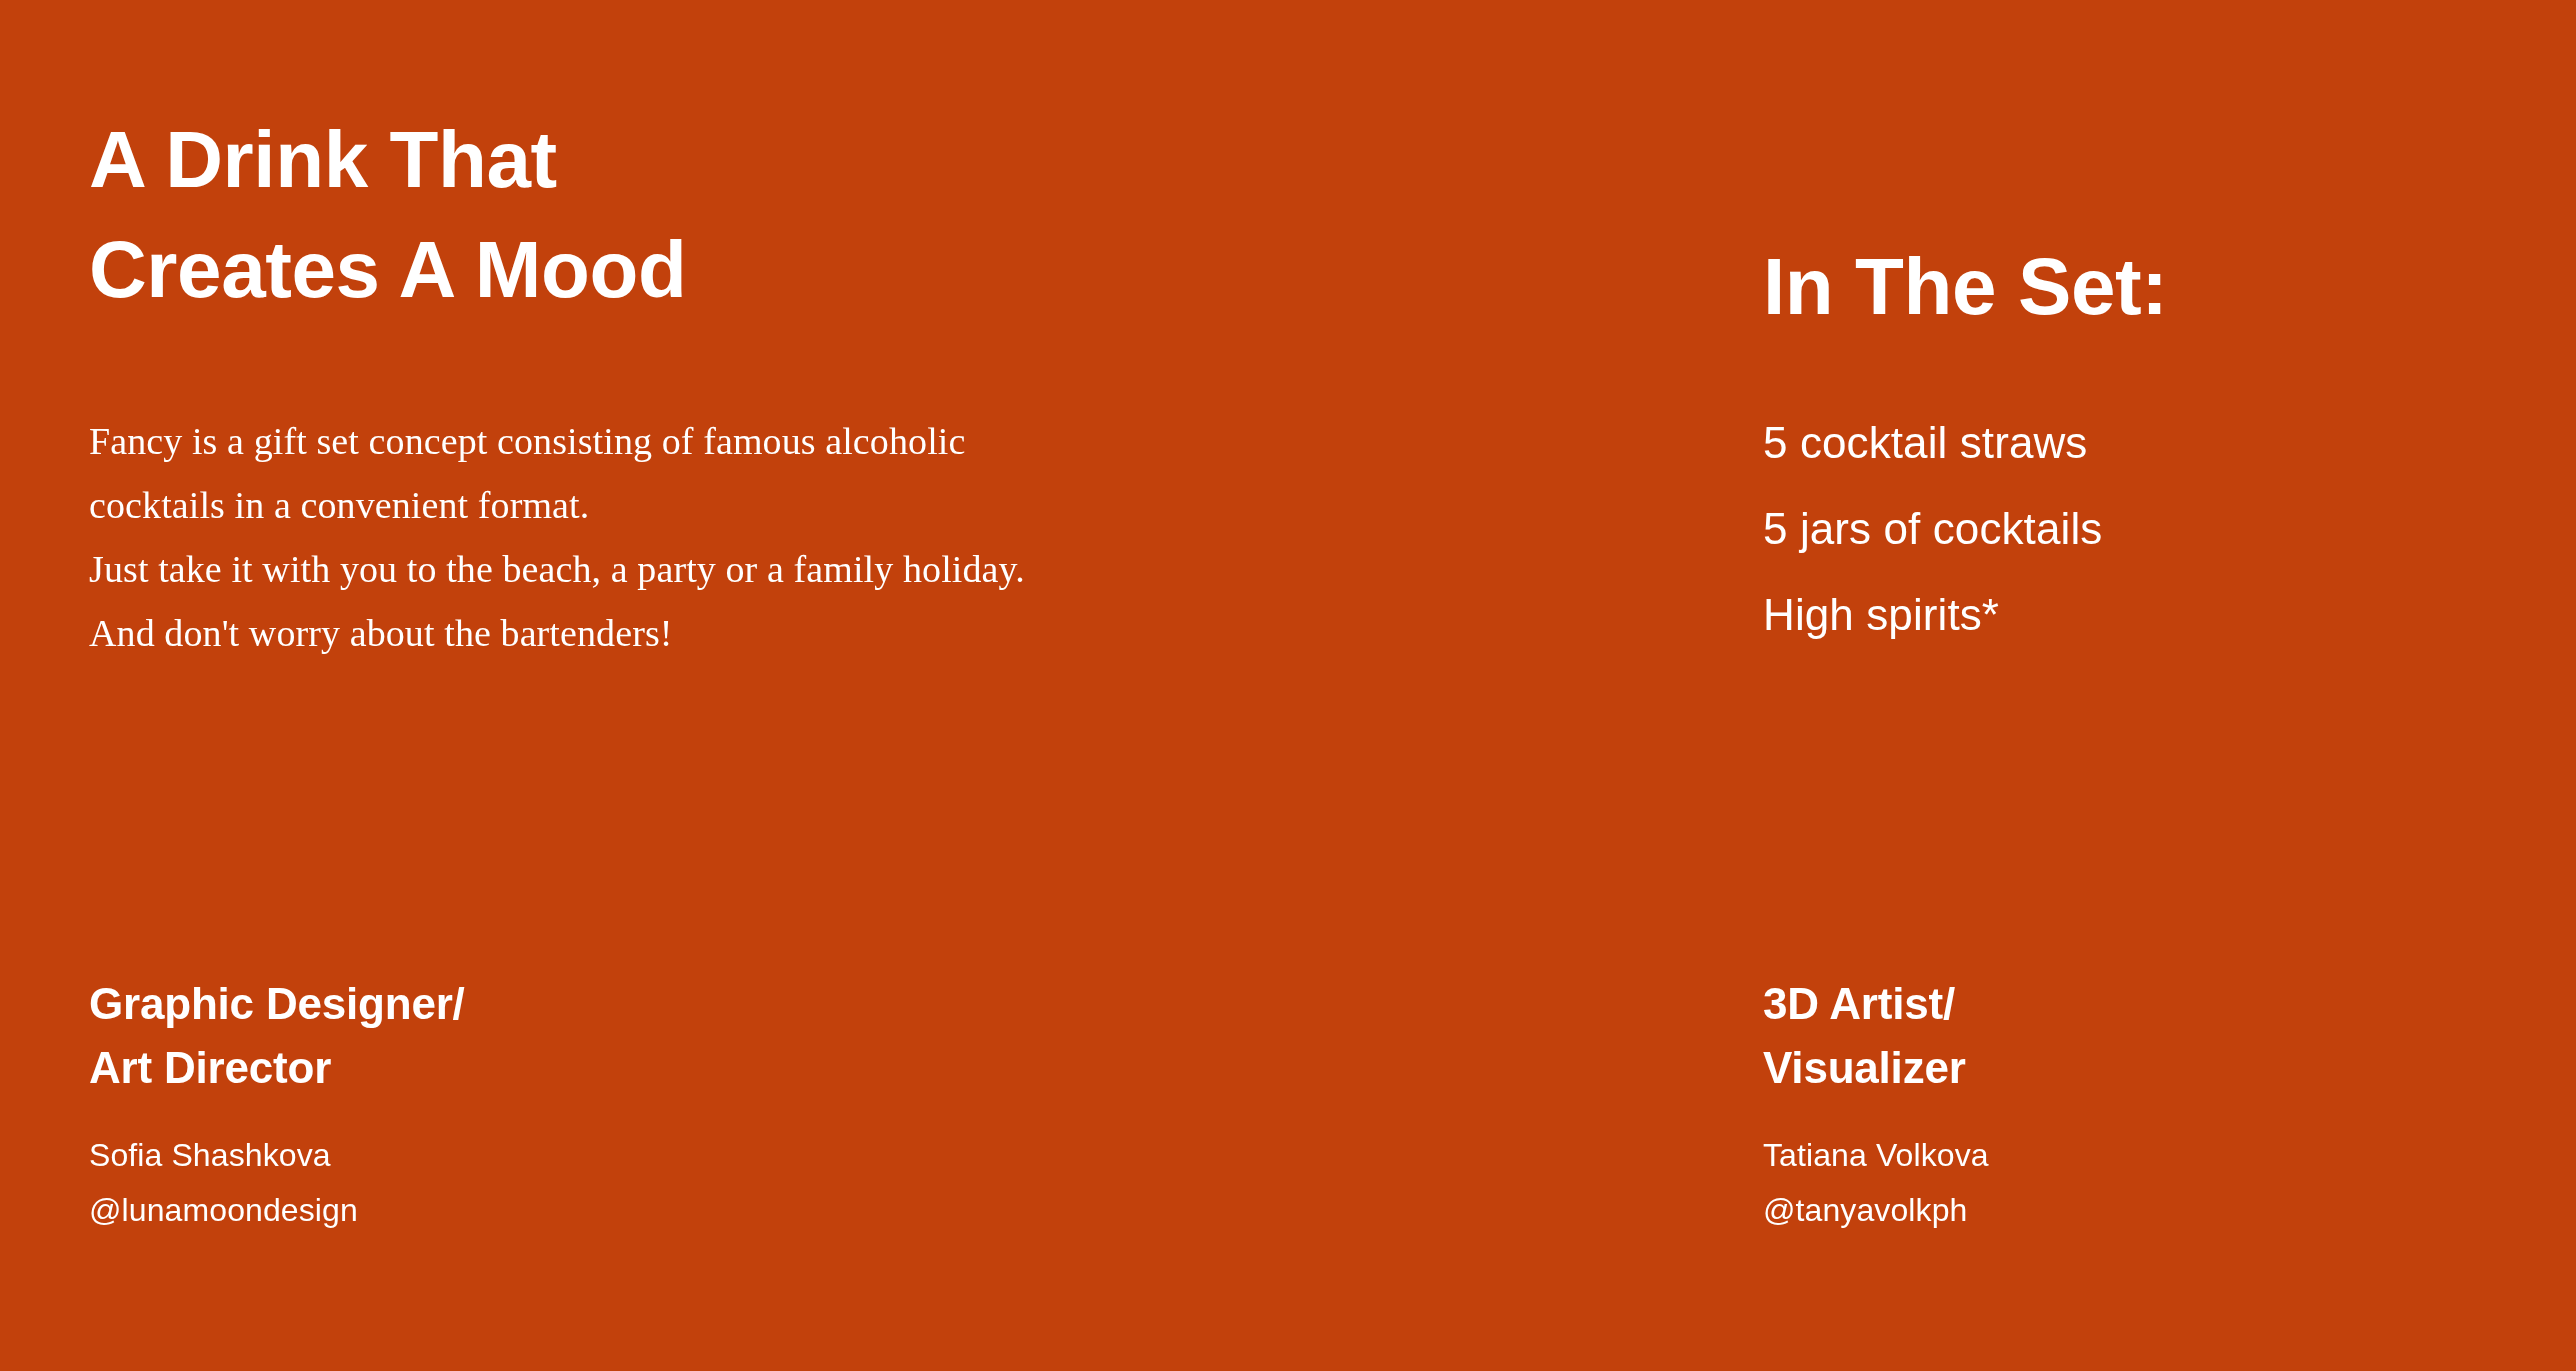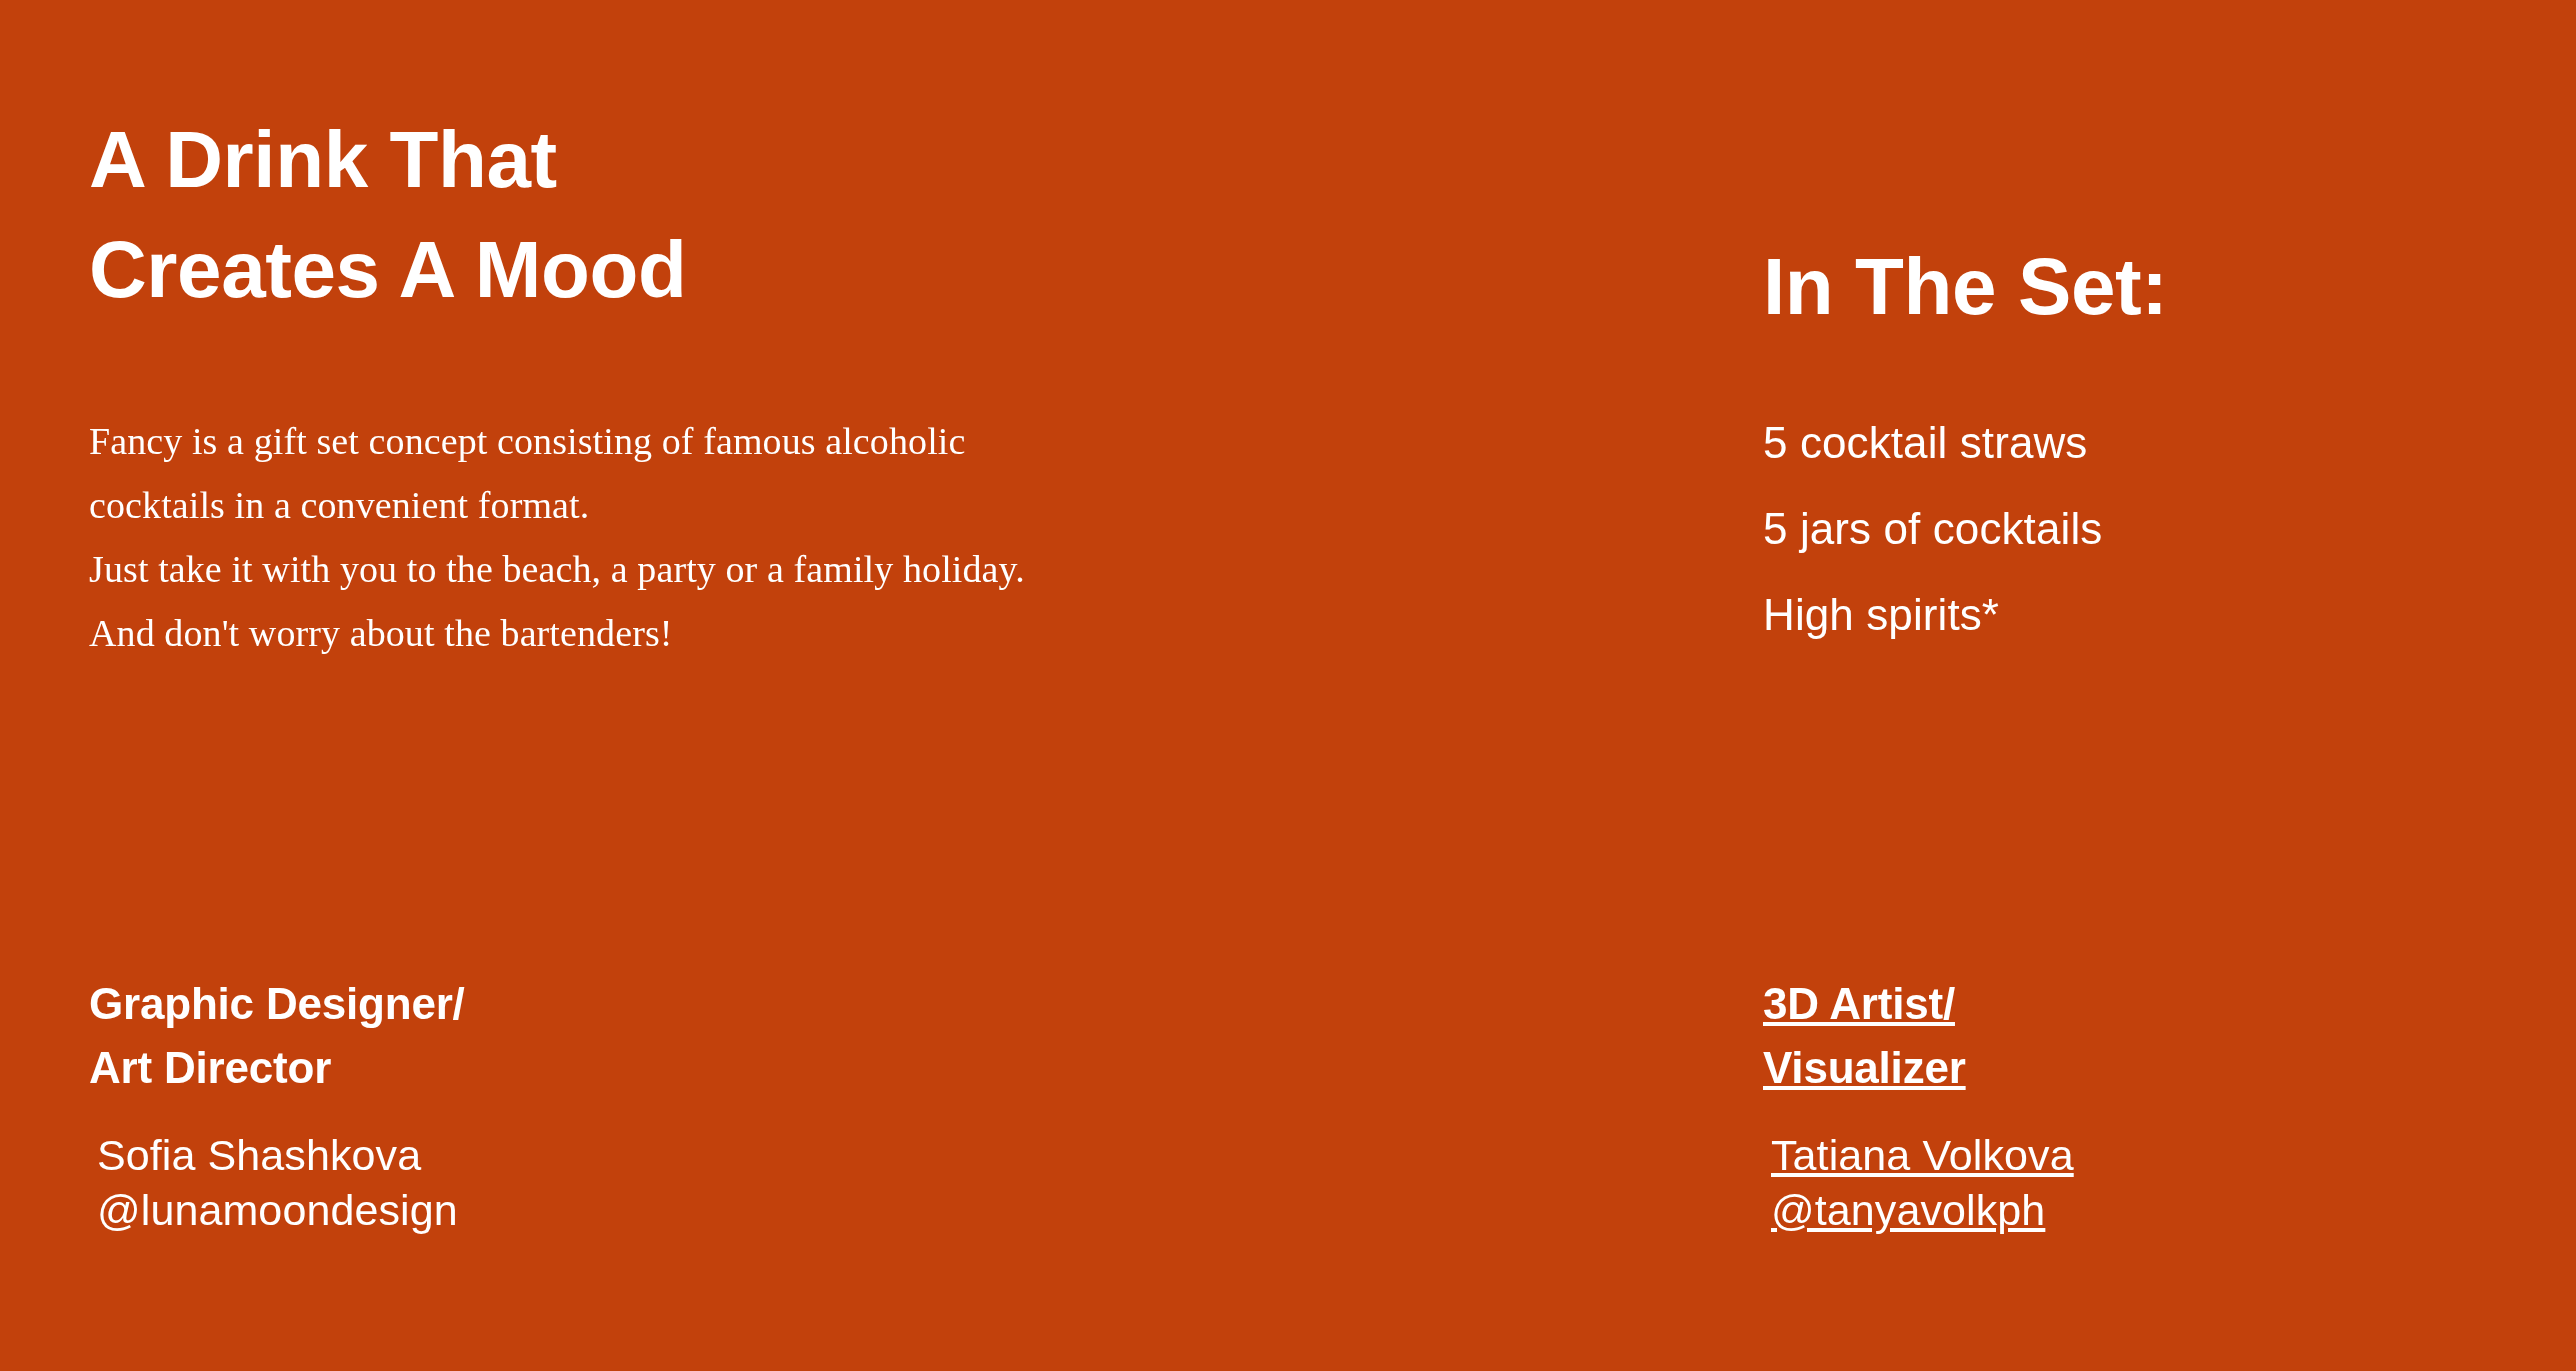--- a/index.html
+++ b/index.html
@@ -105,34 +105,34 @@
     width: 2576px;
     height: 322px;
   }
 
   .credit {
     position: absolute;
     top: 0;
     width: 805px;
   }
   .credit.left  { left: 89px; }
-  .credit.right { left: 1763px; text-decoration: underline; }
+  .credit.right { left: 1763px; }
 
   .credit-role {
     font-size: 44px;
     font-weight: 700;
     line-height: 64px;
     letter-spacing: -0.2px;
     white-space: pre-line;
     margin: 0;
   }
 
   .credit-person {
-    margin: 28px 0 0 8px;
-    font-size: 43px;
+    margin: 28px 0 0 0;
+    font-size: 32px;
     font-weight: 400;
     line-height: 55px;
     letter-spacing: 0.1px;
   }
 
   .credit-person .line { display: block; }
 </style>
 </head>
 <body style="background: rgb(65, 128, 190); color: rgb(255, 255, 255);">
 

